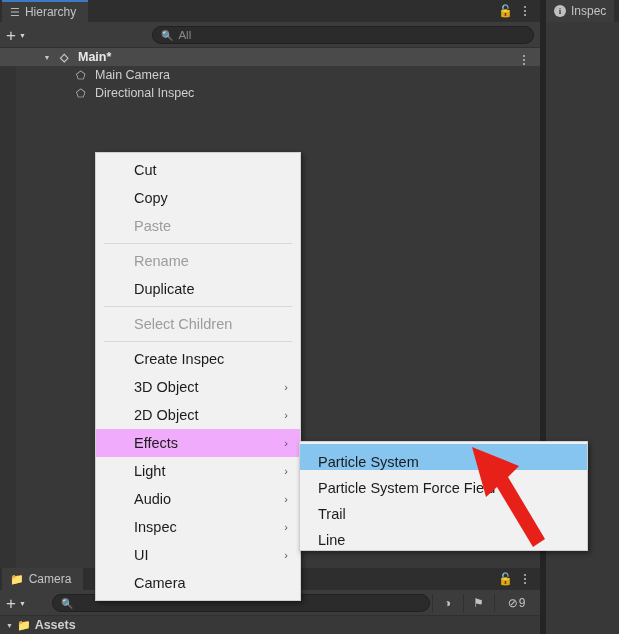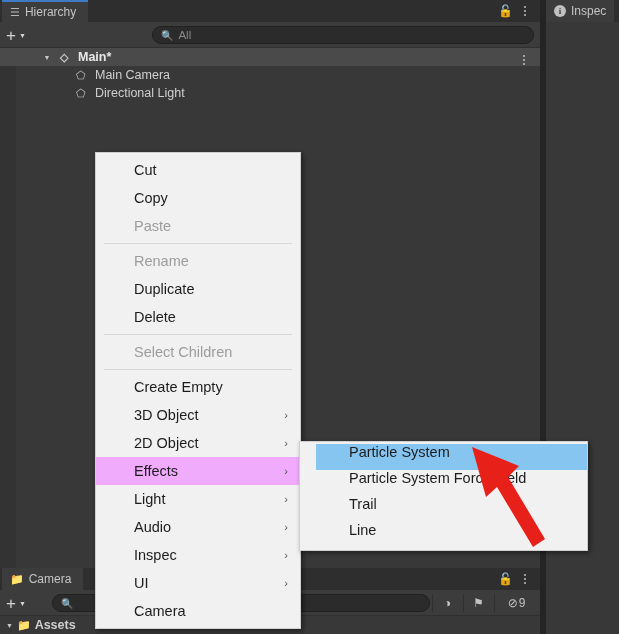--- a/index.html
+++ b/index.html
@@ -153,22 +153,22 @@
 
   .submenu {
     position: absolute; left: 299px; top: 441px; width: 289px;
     background: #f1f1f1;
     border: 1px solid #cfcfcf;
     box-shadow: 2px 2px 5px rgba(0,0,0,0.45);
     padding: 2px 0;
     z-index: 60;
   }
   .smi {
-    height: 26px; display: flex; align-items: flex-start; padding-left: 33px;
-    font-size: 14.5px; color: #1c1c1c; margin-left: 16px;
+    height: 26px; display: flex; align-items: flex-end; padding-left: 18px;
+    font-size: 14.5px; color: #1c1c1c;
   }
   .smi.sel { background: #86c5f0; }
 
   .arrow-svg { position: absolute; left: 0; top: 0; width: 619px; height: 634px; z-index: 90; pointer-events: none; }
 </style>
 </head>
 <body>
 
 <div id="root">
 
@@ -206,21 +206,21 @@
         <span class="lbl" style="left:78px">Main*</span>
       </div>
 
       <div class="row obj">
         <span class="gi" style="left:76px">⬠</span>
         <span class="lbl" style="left:95px">Main Camera</span>
       </div>
 
       <div class="row obj">
         <span class="gi" style="left:76px">⬠</span>
-        <span class="lbl" style="left:95px">Directional Light</span>
+        <span class="lbl" style="left:95px">Directional Inspec</span>
       </div>
     </div>
 
     <div class="kebab kebab-row">
         <i></i>
         <i></i>
         <i></i>
       </div>
   </div>
 
@@ -286,30 +286,27 @@
     <div class="mi disabled">
         <span>Paste</span>
       </div>
     <div class="sep"></div>
     <div class="mi disabled">
         <span>Rename</span>
       </div>
     <div class="mi">
         <span>Duplicate</span>
       </div>
-    <div class="mi">
-        <span>Delete</span>
-      </div>
     <div class="sep"></div>
     <div class="mi disabled">
         <span>Select Children</span>
       </div>
     <div class="sep"></div>
     <div class="mi">
-        <span>Create Empty</span>
+        <span>Create Inspec</span>
       </div>
     <div class="mi">
       <span>3D Object</span>
       <span class="arr">›</span>
     </div>
     <div class="mi">
       <span>2D Object</span>
       <span class="arr">›</span>
     </div>
     <div class="mi sel">

